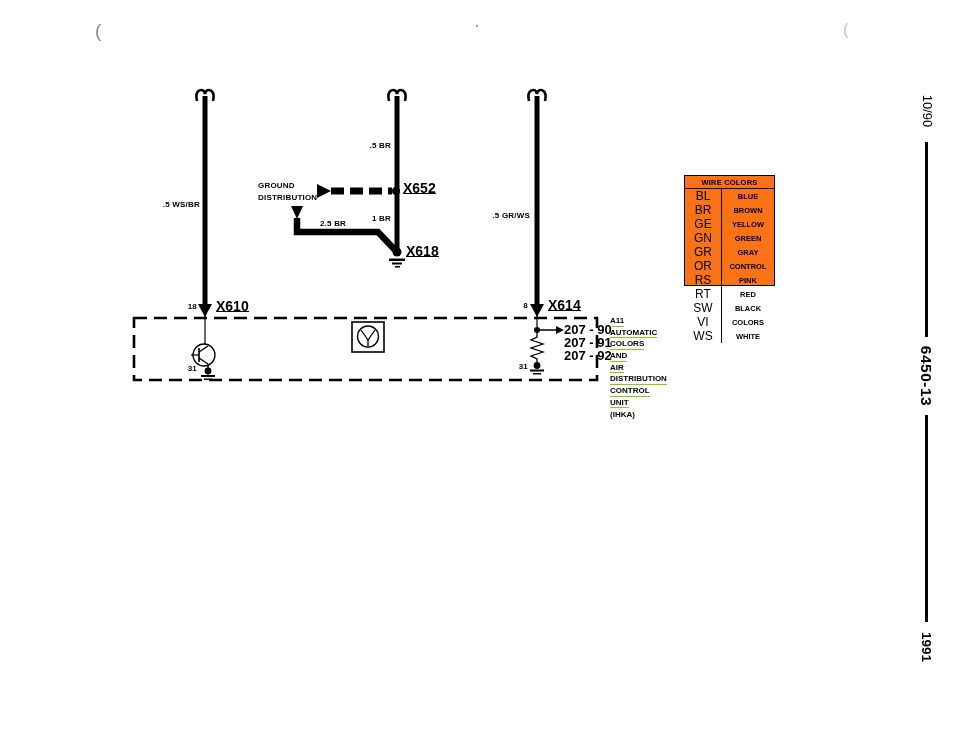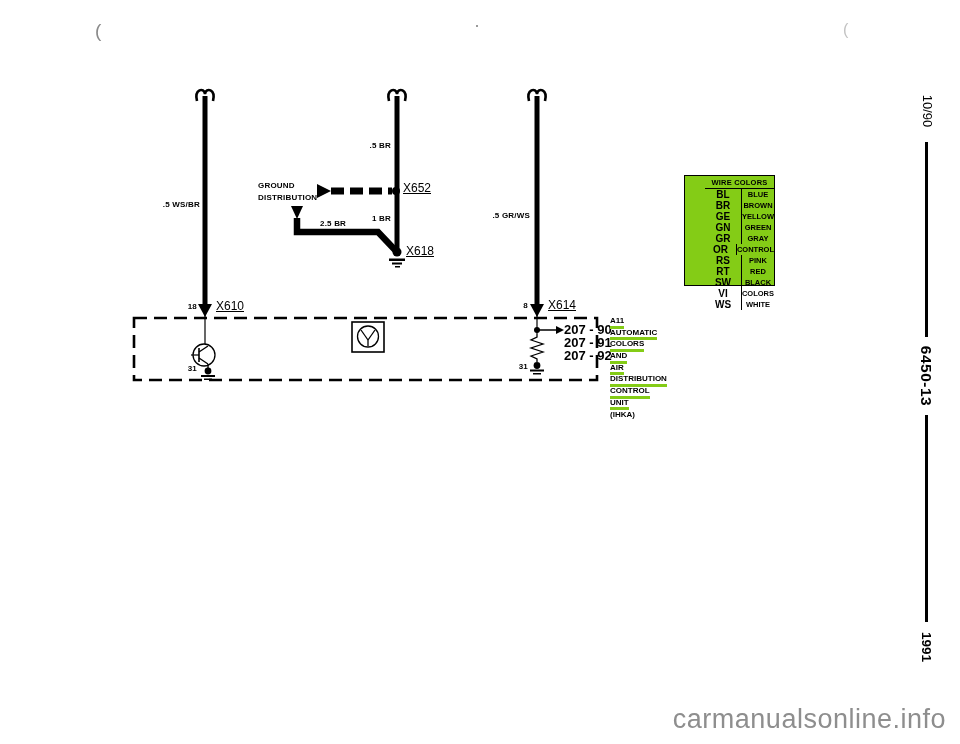--- a/index.html
+++ b/index.html
@@ -1,29 +1,29 @@
 <!DOCTYPE html>
 <html><head>
 <meta charset="utf-8">
 <style>
   html,body{margin:0;padding:0;background:#fff;}
   #page{position:relative;width:960px;height:744px;background:#ffffff;overflow:hidden;
         font-family:"Liberation Sans",sans-serif;color:#000;}
   .lbl{position:absolute;font-size:8px;font-weight:bold;letter-spacing:.2px;white-space:nowrap;line-height:9px;}
   .ra{text-align:right;}
-  .und{border-bottom:3px solid #84cc16;padding-bottom:.5px;}
-  .conn{position:absolute;font-size:12px;font-weight:normal;white-space:nowrap;border-bottom:1px solid #000;line-height:9px;}
+  .und{border-bottom:1px solid #84cc16;padding-bottom:.5px;}
+  .conn{position:absolute;font-size:14px;font-weight:bold;white-space:nowrap;border-bottom:1px solid #000;line-height:9px;}
   
-  #wc{position:absolute;left:684px;top:175px;width:91px;height:111px;border:1.5px solid #000;box-sizing:border-box;background:#84cc16;padding-left:20px;}
+  #wc{position:absolute;left:684px;top:175px;width:91px;height:111px;border:1.5px solid #000;box-sizing:border-box;background:#f97316;}
   #wc .hd{height:12px;border-bottom:1.5px solid #000;display:flex;align-items:center;justify-content:center;
           font-size:7.5px;font-weight:bold;letter-spacing:.2px;}
   #wc .body{display:flex;flex-direction:column;height:94px;}
   #wc .row{display:flex;flex:1;}
   #wc .c1{width:36px;border-right:1.5px solid #000;display:flex;align-items:center;justify-content:center;
-          font-size:10px;font-weight:bold;}
+          font-size:12px;font-weight:normal;}
   #wc .c2{flex:1;display:flex;align-items:center;justify-content:center;font-size:7.5px;font-weight:bold;}
   
   #unit{position:absolute;left:610px;top:315px;font-size:8px;font-weight:bold;line-height:11.7px;white-space:nowrap;}
   #unit div{height:11.7px;}
   
   .ref{position:absolute;left:564px;font-size:13px;font-weight:bold;white-space:nowrap;}
   
   .rot{position:absolute;transform:translate(-50%,-50%) rotate(90deg);white-space:nowrap;}
   .mline{position:absolute;width:2.5px;background:#000;}
   #watermark{position:absolute;right:14px;top:704px;font-size:27px;color:#8e8e8e;letter-spacing:.5px;}
@@ -173,14 +173,13 @@
         </div>
     </div>
   </div>
 
   <div class="rot" style="left:927px;top:111px;font-size:13px;">10/90</div>
   <div class="mline" style="left:925px;top:142px;height:195px;"></div>
   <div class="rot" style="left:926px;top:376px;font-size:15.5px;font-weight:bold;letter-spacing:.5px;">6450-13</div>
   <div class="mline" style="left:925px;top:415px;height:207px;"></div>
   <div class="rot" style="left:926px;top:647px;font-size:13.5px;font-weight:bold;">1991</div>
 
-  <div id="watermark">carmanualsonline.info</div>
 </div>
 
 </body></html>

